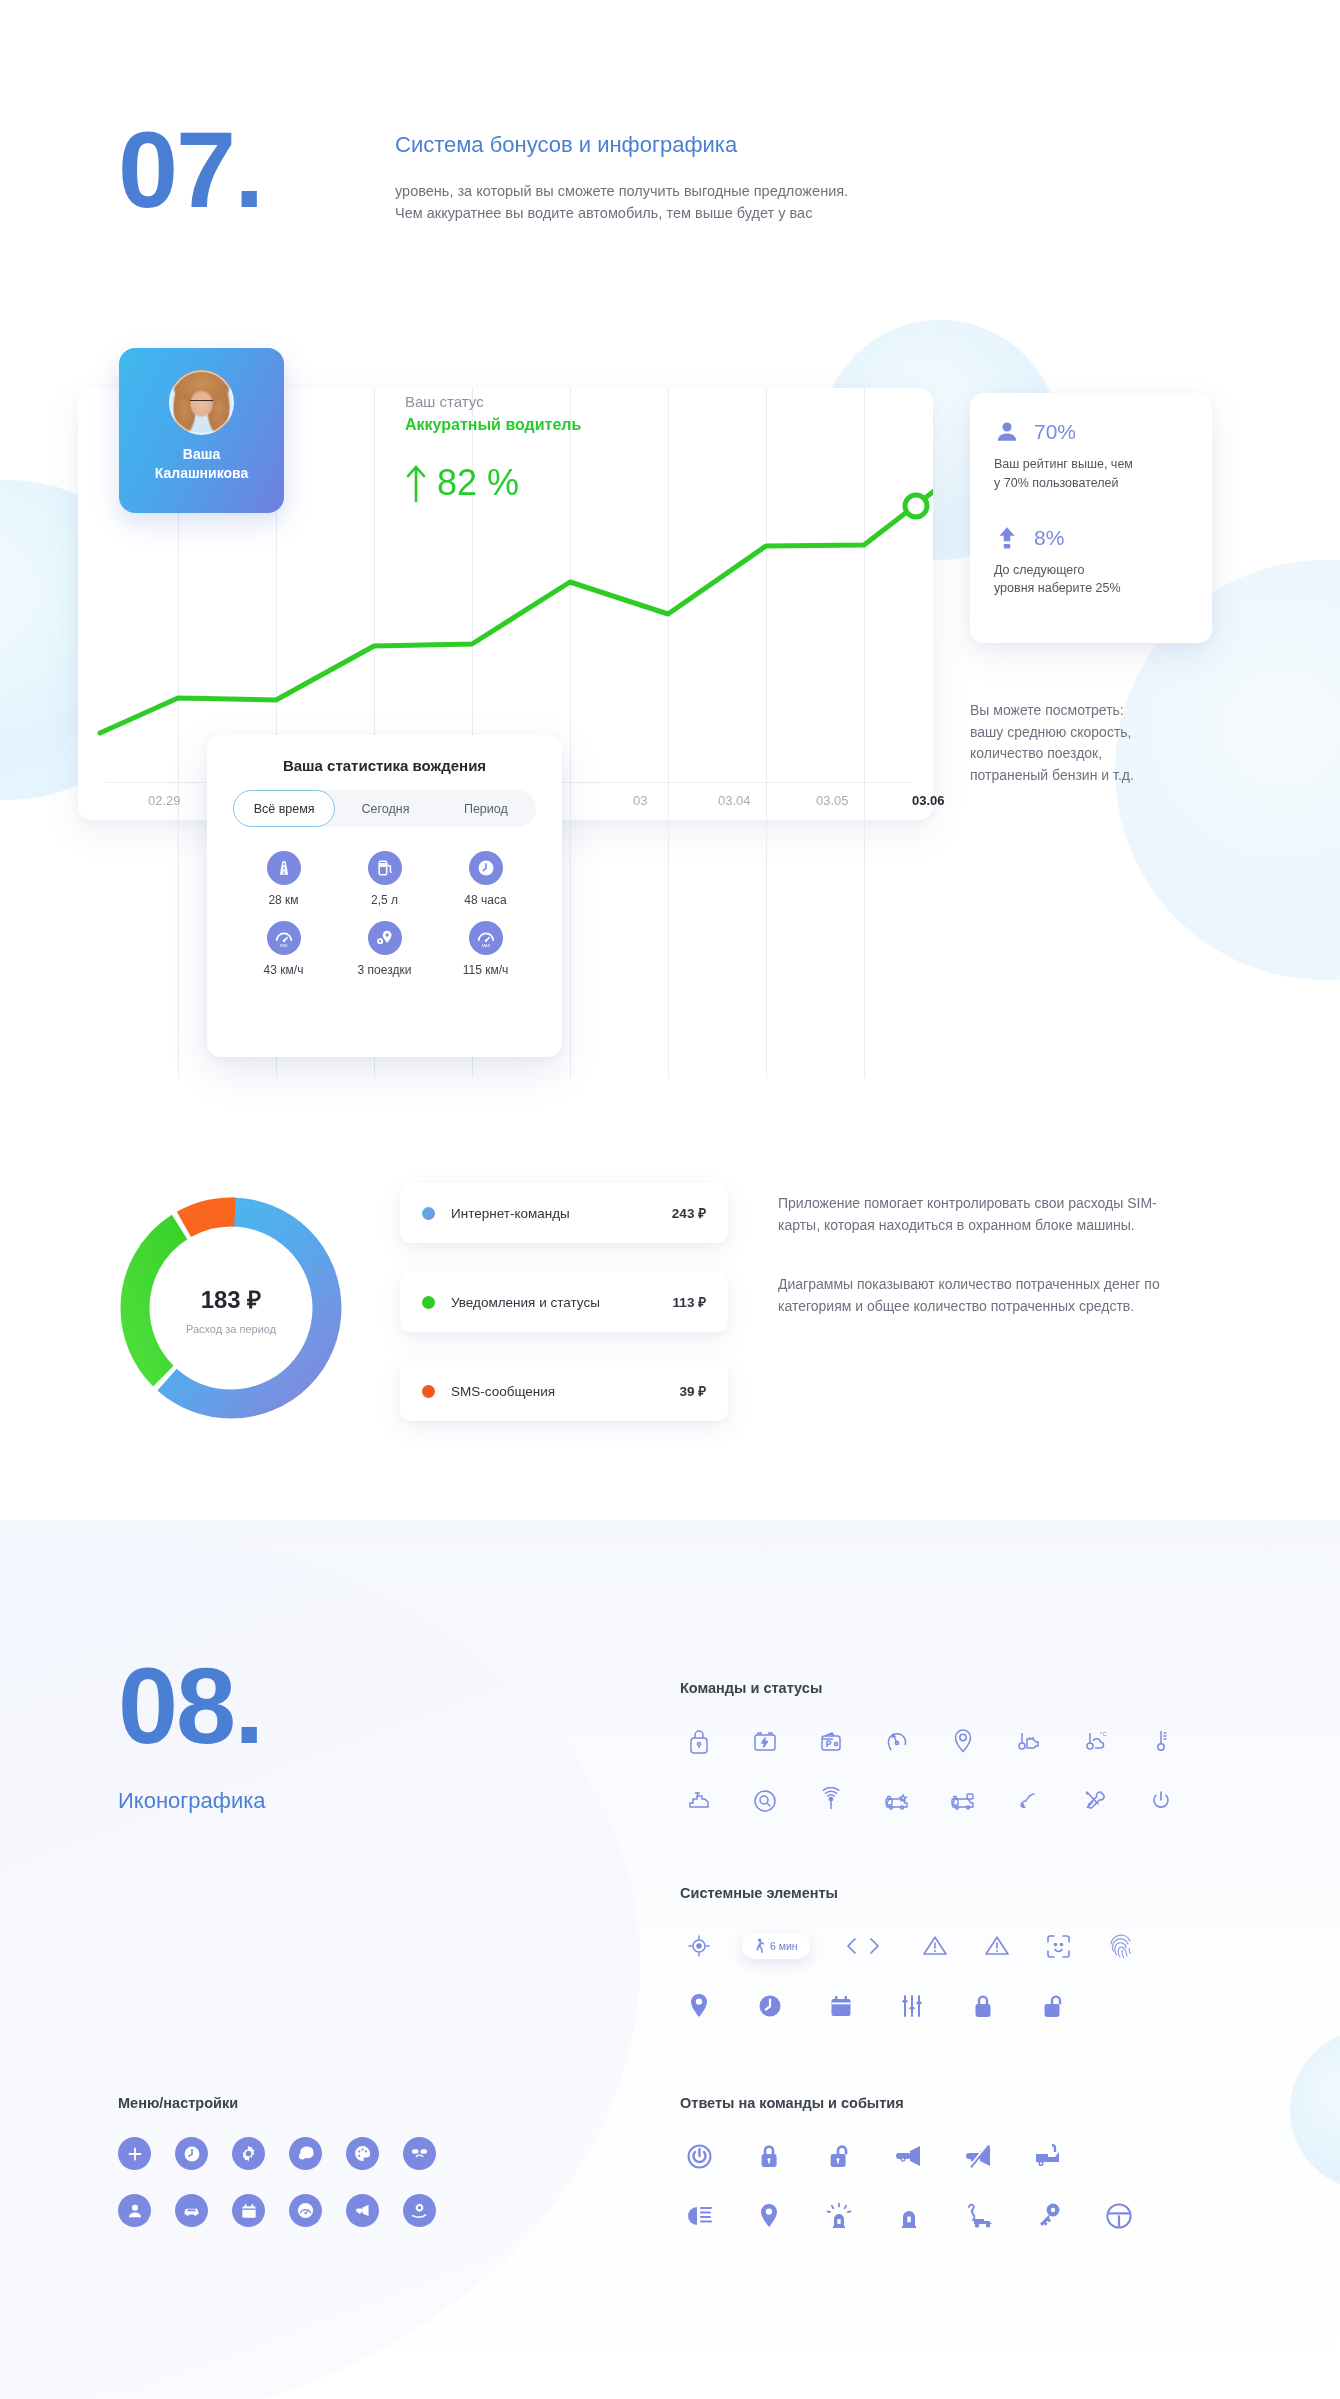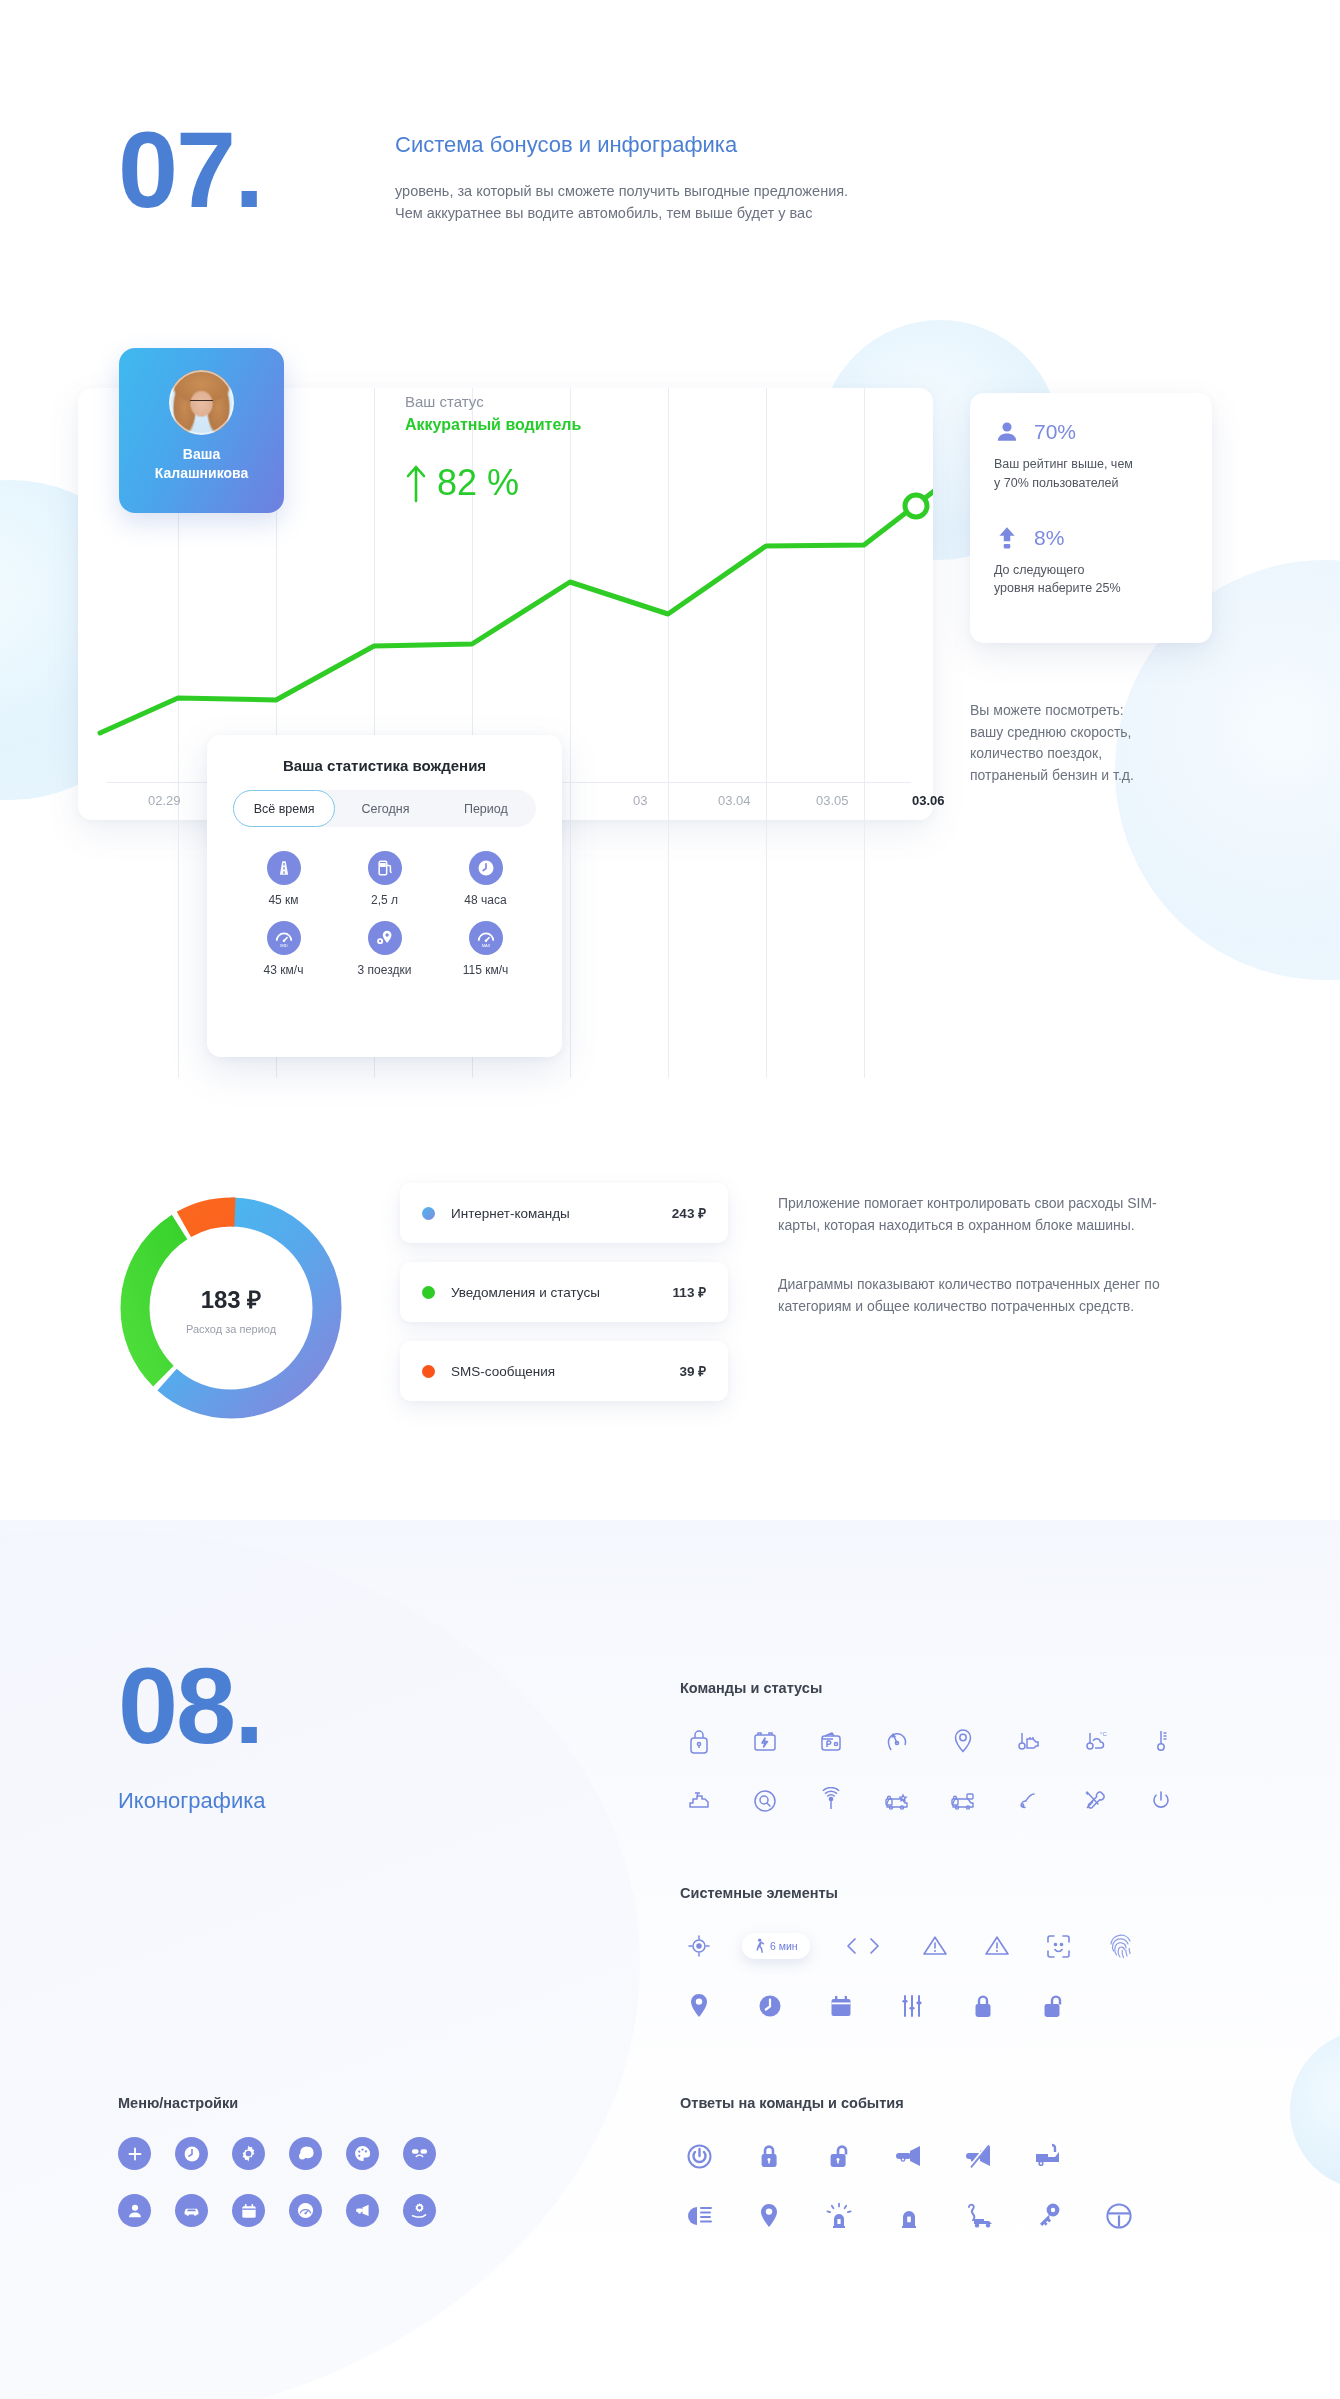--- a/index.html
+++ b/index.html
@@ -123,21 +123,21 @@
 
   
   .donut-wrap { position: absolute; left: 106px; top: 1183px; width: 250px; height: 250px; }
   .donut-center { position: absolute; inset: 0; display: flex; flex-direction: column;
                   align-items: center; justify-content: center; }
   .donut-total { font-size: 24px; font-weight: bold; color: #232831; }
   .donut-sub { font-size: 11px; color: #9aa0ab; margin-top: 8px; }
 
   .legend { position: absolute; left: 400px; top: 1183px; width: 328px; }
   .legend-item {
-    background: #fff; border-radius: 10px; height: 60px; margin-bottom: 19px;
+    background: #fff; border-radius: 10px; height: 60px; margin-bottom: 29px;
     display: flex; align-items: center; padding: 0 22px;
     box-shadow: 0 8px 22px rgba(90,110,160,0.10), 0 1px 5px rgba(90,110,160,0.05);
   }
   .legend-dot { width: 13px; height: 13px; border-radius: 50%; margin-right: 16px; flex: none; }
   .legend-name { font-size: 13.5px; color: #2f343e; flex: 1; }
   .legend-amt { font-size: 13.5px; color: #2f343e; font-weight: bold; }
 
   .donut-note { position: absolute; left: 778px; top: 1192px; width: 420px;
                 font-size: 14px; color: #6c727f; line-height: 1.6; }
   .donut-note p + p { margin-top: 36px; }
@@ -249,21 +249,21 @@
 
       <div class="stat-cell">
         <div class="stat-ic">
           <svg width="20" height="20" viewBox="0 0 24 24" fill="#fff">
               <path d="M7 20 L10 4 h4 l3 16 z" opacity=".95"></path>
               <rect x="11.2" y="6" width="1.6" height="3" fill="#7b8ae0"></rect>
               <rect x="11.2" y="11" width="1.6" height="3" fill="#7b8ae0"></rect>
               <rect x="11.2" y="16" width="1.6" height="3" fill="#7b8ae0"></rect>
             </svg>
         </div>
-        <div class="stat-val">45 км</div>
+        <div class="stat-val">28 км</div>
       </div>
 
       <div class="stat-cell">
         <div class="stat-ic">
           <svg width="20" height="20" viewBox="0 0 24 24" fill="none" stroke="#fff" stroke-width="1.8">
               <rect x="5" y="4" width="9" height="16" rx="1.5"></rect>
               <path d="M7 7h5v3H7z" fill="#fff"></path>
               <path d="M14 9h3a1.5 1.5 0 0 1 1.5 1.5V16a1.5 1.5 0 0 0 1.5 1.5"></path>
             </svg>
         </div>

